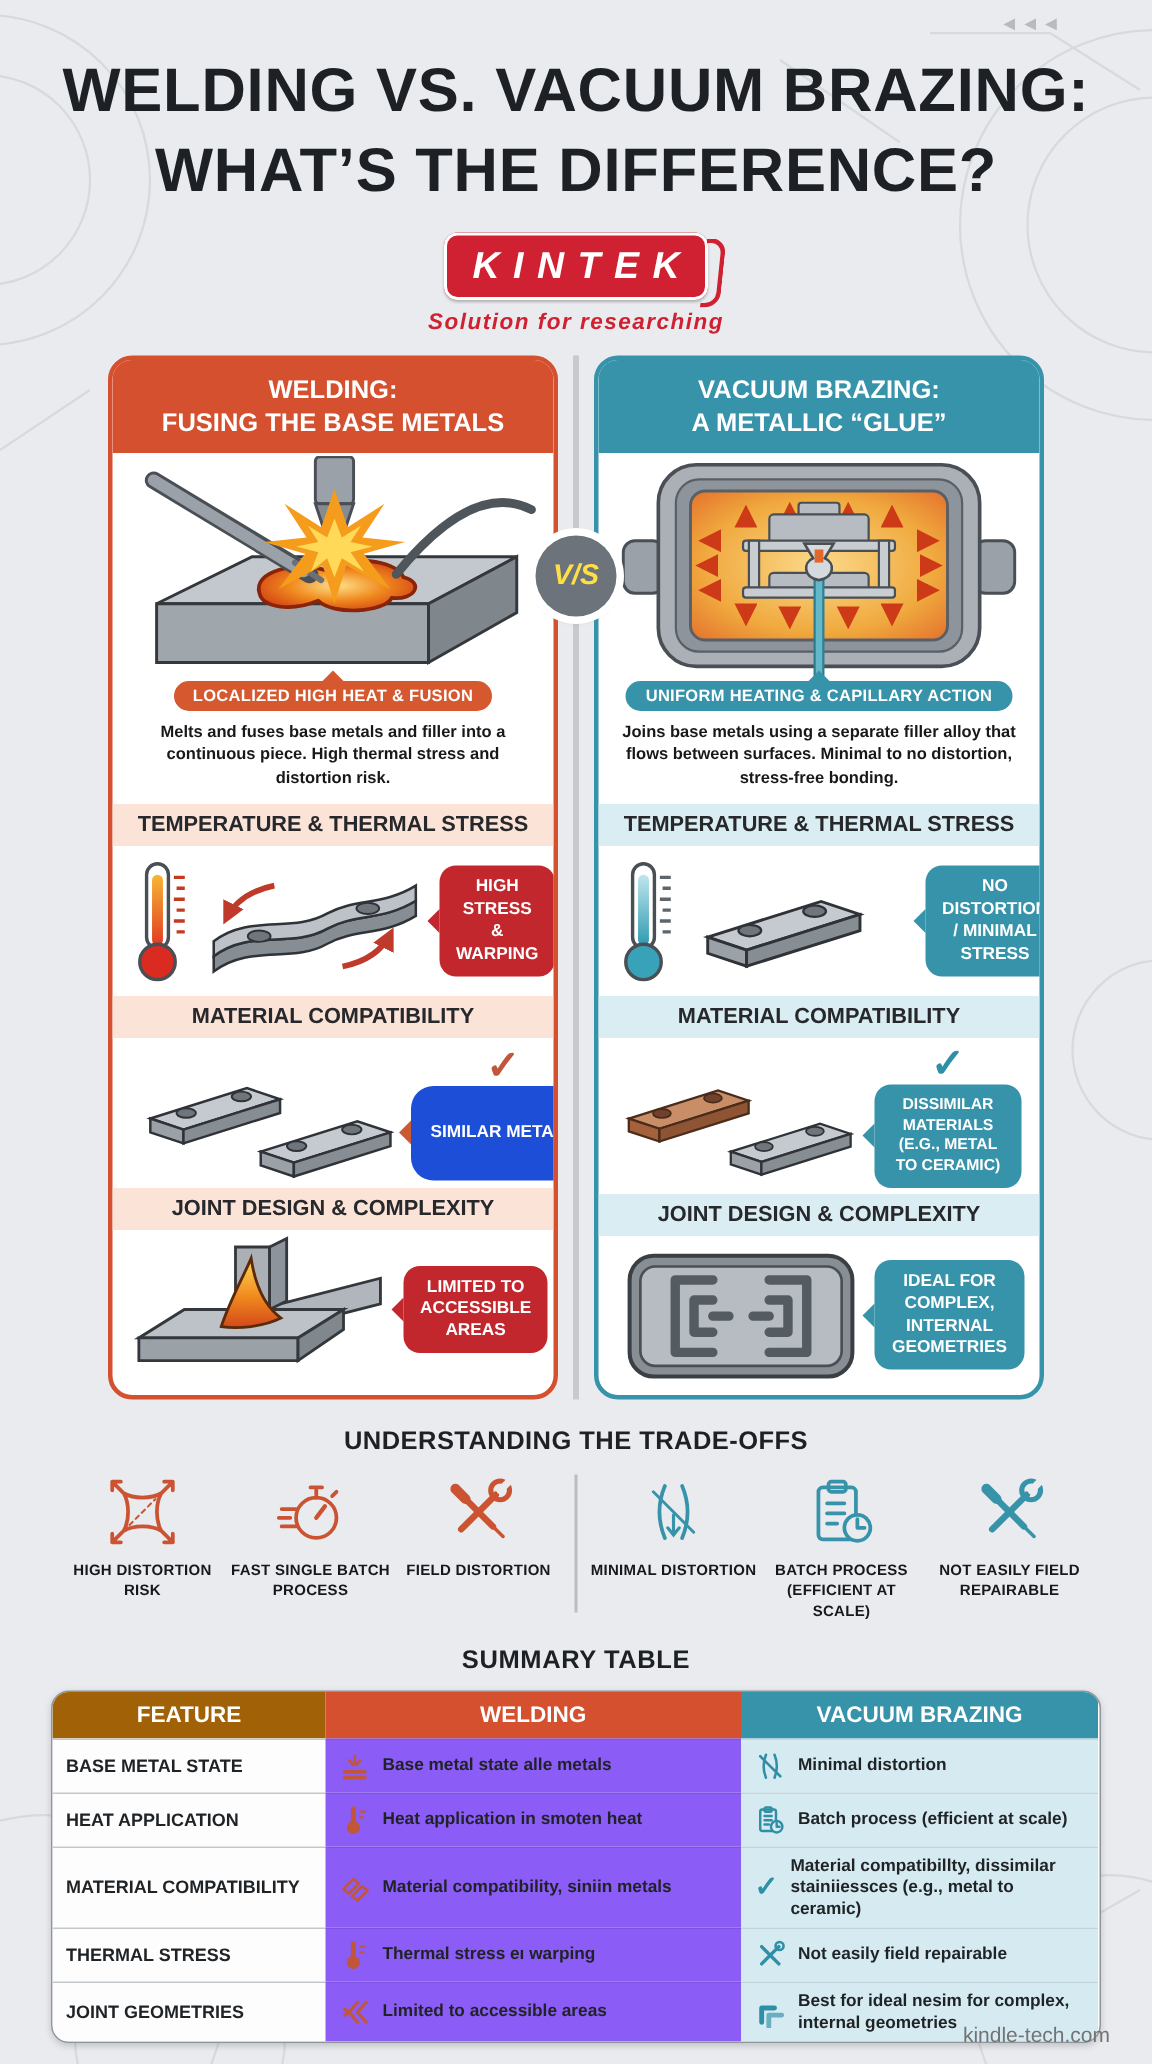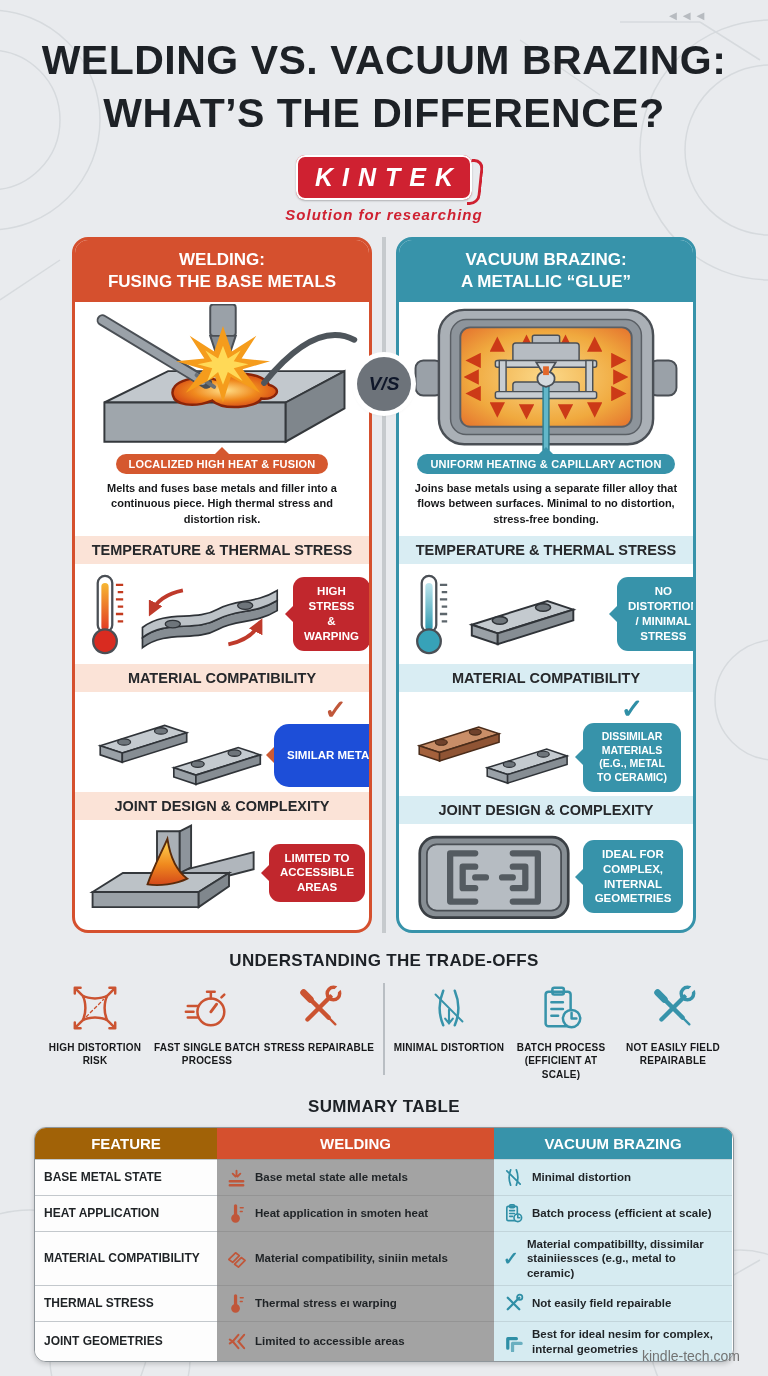--- a/index.html
+++ b/index.html
@@ -51,21 +51,21 @@
   .callout::before { content:""; position:absolute; left:-8px; top:50%; transform:translateY(-50%);
     border:8px solid transparent; border-left:none; }
   .callout.red { background:#c1272d; } .callout.red::before { border-right-color:#c1272d; }
   .callout.opill { background:#1d4ed8; border-radius:15px; white-space:nowrap; max-width:none; padding:24px 13px; }
   .callout.opill::before { border-right-color:#cb5a33; }
   .callout.tpill { background:#3793aa; } .callout.tpill::before { border-right-color:#3793aa; }
   .callout.small { font-size:10.5px; max-width:150px; }
   .divider { width:24px; position:relative; flex:0 0 24px; }
   .divider::before { content:""; position:absolute; left:50%; top:0; bottom:0; width:4px; transform:translateX(-50%); background:#c6cacd; }
   .vs-badge { position:absolute; top:120px; left:50%; transform:translateX(-50%); width:54px; height:54px; border-radius:50%;
-    background:#6d737a; color:#0f172a; display:flex; align-items:center; justify-content:center;
+    background:#6d737a; color:#fde047; display:flex; align-items:center; justify-content:center;
     font-weight:800; font-size:19px; font-style:italic; box-shadow:0 0 0 5px #fff, 0 2px 5px rgba(0,0,0,.3); }
 
   
   .tradeoffs { margin-top:18px; text-align:center; }
   .to-title { font-size:17px; font-weight:800; letter-spacing:.3px; }
   .to-row { display:flex; justify-content:center; align-items:flex-start; margin-top:12px; padding:0 18px; }
   .to-item { width:112px; display:flex; flex-direction:column; align-items:center; gap:8px; }
   .to-item svg { color:inherit; }
   .to-o { color:#cb5331; } .to-t { color:#3793aa; }
   .to-label { font-size:10px; font-weight:800; line-height:1.35; color:#17181a; letter-spacing:.2px; }
@@ -74,21 +74,21 @@
   
   .summary { margin-top:16px; text-align:center; }
   .sum-title { font-size:17px; font-weight:800; letter-spacing:.4px; }
   .sum-table { width:700px; margin:10px auto 0; border-radius:12px; overflow:hidden;
     border:1.5px solid #8f969b; box-shadow:0 2px 5px rgba(0,0,0,.18); display:grid;
     grid-template-columns:182px 277px 238px; text-align:left; background:#fff; }
   .th { color:#fff; font-weight:800; font-size:15px; text-align:center; padding:7px 4px; }
   .th-feature { background:#a16207; } .th-welding { background:#d5502e; } .th-brazing { background:#3793aa; }
   .td { display:flex; align-items:center; gap:8px; padding:5px 9px; font-size:11.5px; font-weight:700; color:#1f2326; line-height:1.25; min-height:36px; }
   .td-feature { background:#fdfdfd; font-size:12px; font-weight:800; border-top:1px solid #c3c8cc; }
-  .td-welding { background:#a3a3a3; border-top:1px solid rgba(0,0,0,.09); }
+  .td-welding { background:#8b5cf6; border-top:1px solid rgba(0,0,0,.09); }
   .td-brazing { background:#d6ebf1; border-top:1px solid rgba(0,0,0,.09); }
   .td svg { flex:0 0 auto; }
   .tcheck { font-size:19px; font-weight:800; color:#2f8fa6; line-height:1; flex:0 0 auto; }
   .footer-url { position:absolute; right:28px; bottom:12px; font-size:14px; color:#737373; z-index:1; }
 </style>
 </head>
 <body>
 
 <div class="page">
 
@@ -383,21 +383,21 @@
 
         <div class="to-item to-o">
           <svg width="50" height="50" viewBox="0 0 52 52" fill="none" stroke="currentColor" stroke-linecap="round">
             <path d="M14,38 L38,14" stroke-width="4.5"></path>
             <circle cx="41" cy="11" r="6.5" stroke-width="3.6"></circle>
             <path d="M41,11 L49,3" stroke="#e9ebee" stroke-width="5"></path>
             <path d="M10,10 L17,17" stroke-width="7"></path>
             <path d="M17,17 L36,36" stroke-width="4.5"></path>
             <path d="M36,36 L43,43" stroke-width="2.4"></path>
           </svg>
-          <div class="to-label">STRESS REPAIRABLE</div>
+          <div class="to-label">FIELD DISTORTION</div>
         </div>
 
         <div class="to-div"></div>
 
         <div class="to-item to-t">
           <svg width="50" height="50" viewBox="0 0 52 52" fill="none" stroke="currentColor" stroke-width="2.6" stroke-linecap="round">
             <path d="M20,8 C15,20 15,32 20,44"></path>
             <path d="M32,8 C37,20 37,32 32,44"></path>
             <path d="M12,12 L40,40" stroke-width="2"></path>
             <path d="M26,28 V41 M22,37 l4,5 l4,-5" stroke-width="2.2"></path>

